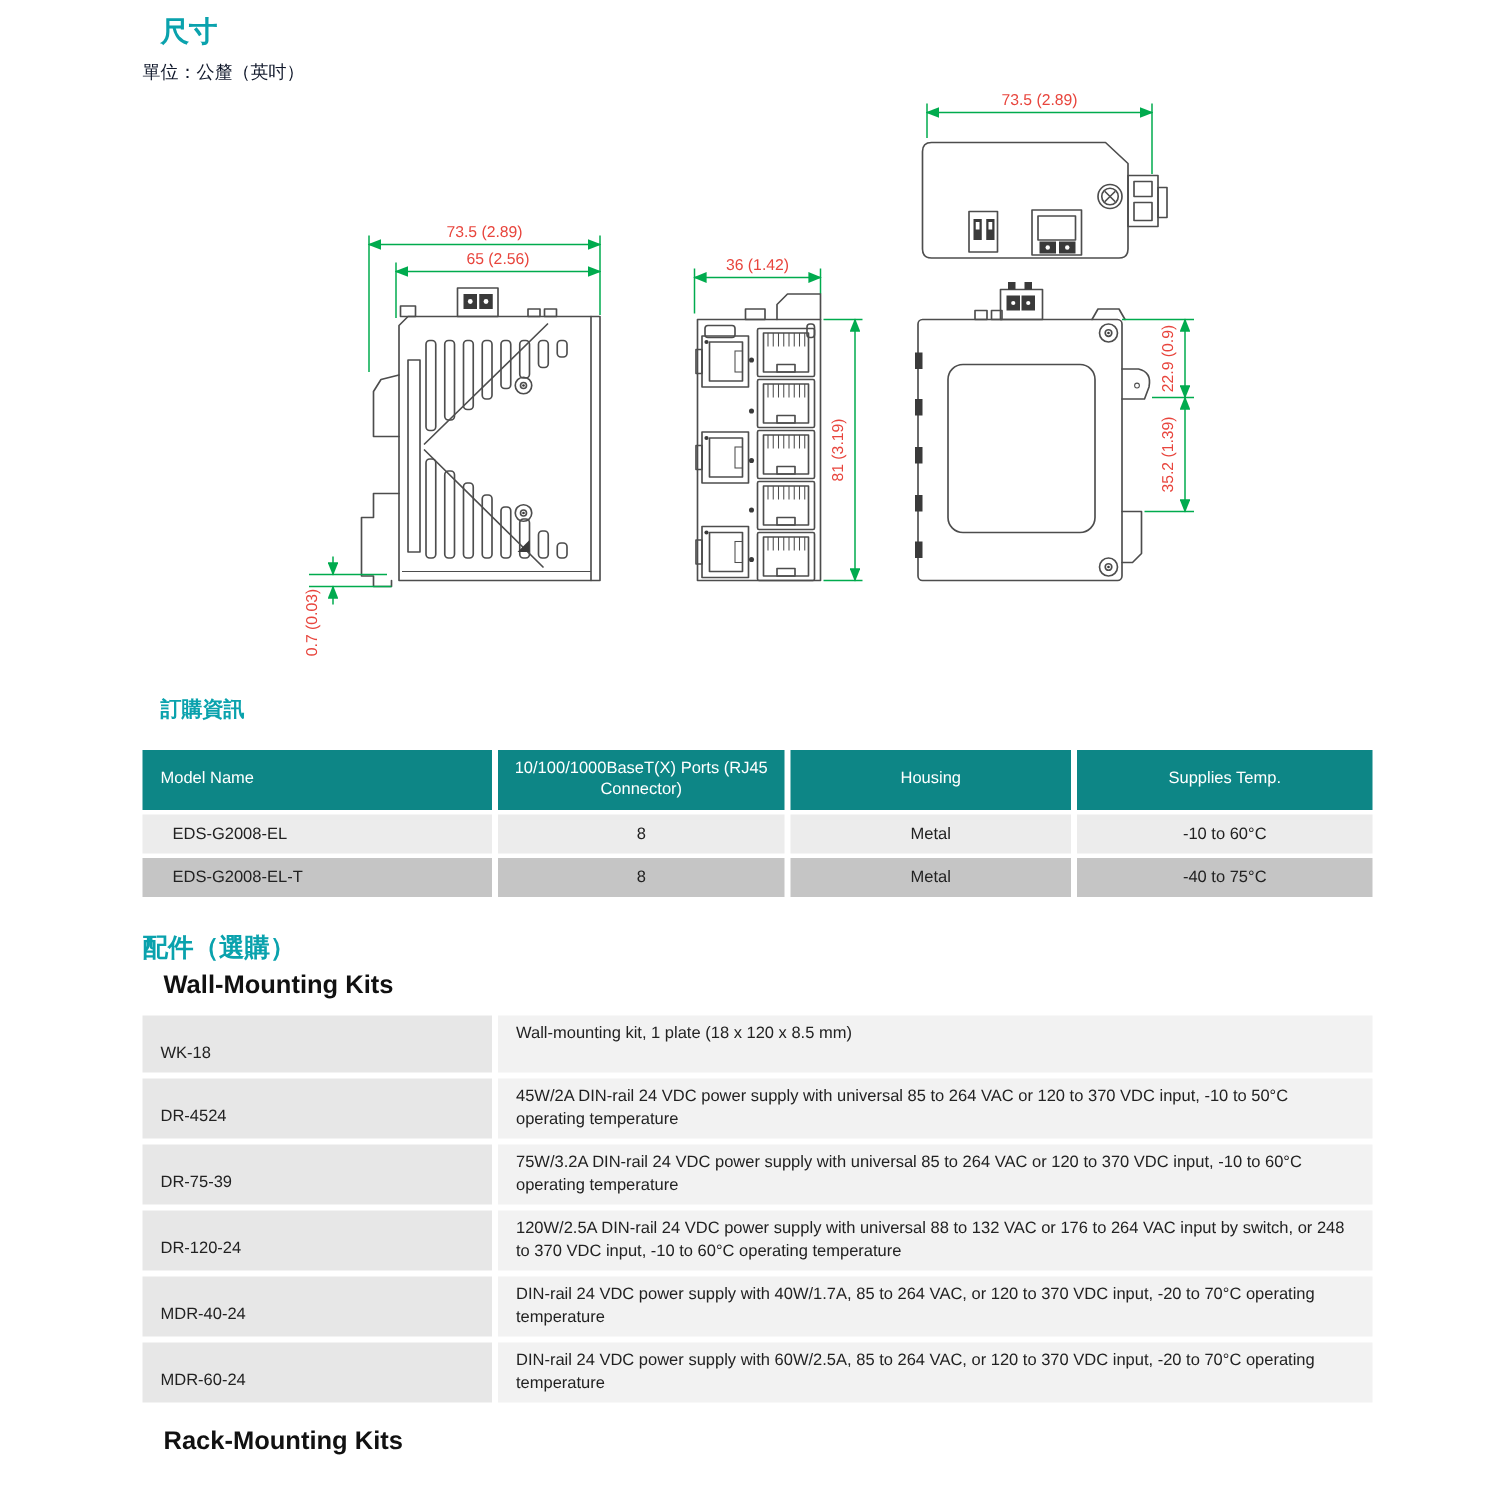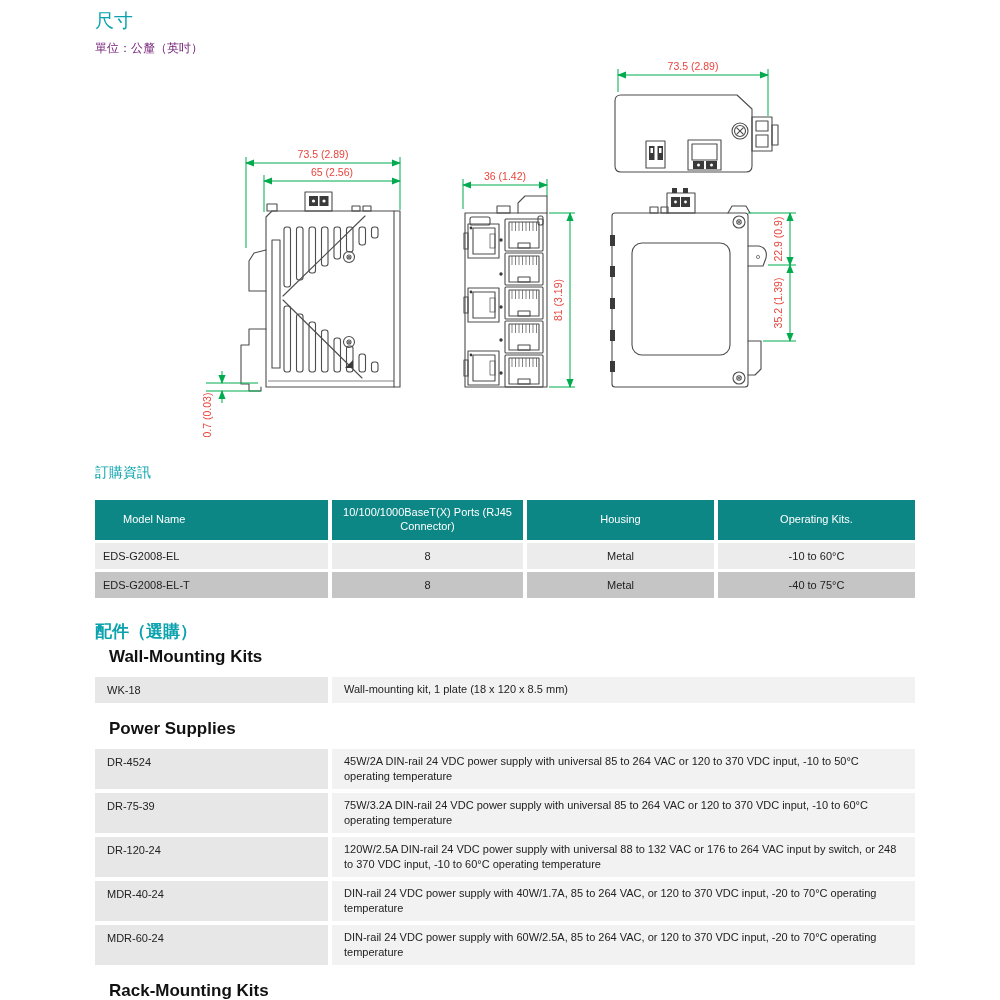--- a/index.html
+++ b/index.html
@@ -1,53 +1,53 @@
 <!DOCTYPE html>
 <html style="--accent-teal: #0aa2ad; --table-header: #0d8686; --row-light: #ececec; --row-dark: #c5c5c5; --acc-model-bg: #e7e7e7; --acc-desc-bg: #f2f2f2; --dim-line-green: #00ab4e; --dim-text-red: #e8453d; --drawing-line: #4d4d4d;"><head>
 <meta charset="utf-8">
 <style>
   * { box-sizing: border-box; margin: 0; padding: 0; }
   html,body { width:1000px; height:1000px; background:#fff; font-family:"Liberation Sans", sans-serif; }
   .page { position:relative; width:1000px; height:1000px; overflow:hidden; background:#fff; }
 
-  .sec-title { position:absolute; font-weight:normal; color:var(--accent-teal); }
+  .sec-title { position:absolute; font-weight:bold; color:var(--accent-teal);margin-left:12px; }
   #dim-title { left:95px; top:8px; font-size:19px; }
-  #unit-note { position:absolute; left:95px; top:40px; font-size:12px; color:#701a75; }
+  #unit-note { position:absolute; left:95px; top:40px; font-size:12px; color:#0f172a; }
   #ord-title { left:95px; top:464px; font-size:14px; }
 
   .drawings { position:absolute; left:0; top:50px; width:1000px; height:400px; }
 
   
   .ol   { stroke:var(--drawing-line); fill:none; stroke-width:1.1; stroke-linejoin:round; stroke-linecap:round; }
   .thin { stroke:var(--drawing-line); fill:none; stroke-width:0.7; }
   .dk   { fill:#3a3a3a; stroke:none; }
   .wt   { fill:#ffffff; stroke:none; }
   .dimline { stroke:var(--dim-line-green); stroke-width:1; fill:none; }
   .mk   { fill:var(--dim-line-green); }
   .dimtext { fill:var(--dim-text-red); font-size:10.5px; font-family:"Liberation Sans",sans-serif; }
 
   
   .ord { position:absolute; left:95px; top:500px; width:820px; }
   .ord-head, .ord-row { display:grid; grid-template-columns:233px 191px 187px 197px; column-gap:4px; }
   .ord-row { margin-top:3px; }
   .oh { background:var(--table-header); color:#fff; font-size:11px; height:40px;
         display:flex; align-items:center; justify-content:center; text-align:center; line-height:1.25; padding:0 8px; }
-  .oh.first { justify-content:flex-start; text-align:left; padding-left:28px; }
+  .oh.first { justify-content:flex-start; text-align:left; padding-left:12px; }
   .oc { font-size:11px; color:#222; height:26px; display:flex; align-items:center; justify-content:center; }
-  .oc.first { justify-content:flex-start; padding-left:8px; }
+  .oc.first { justify-content:flex-start; padding-left:20px; }
   .r0 .oc { background:var(--row-light); }
   .r1 .oc { background:var(--row-dark); }
 
   
   .acc { position:absolute; left:95px; top:620px; width:820px; }
   .acc-title { font-size:17px; font-weight:bold; color:var(--accent-teal); margin-bottom:4px; }
   .acc-h { font-size:17px; font-weight:bold; color:#111; margin:16px 0 10px 14px; }
   .acc-h.first { margin-top:0; }
   .acc-row { display:grid; grid-template-columns:233px 583px; column-gap:4px; margin-bottom:4px; }
-  .acc-model { background:var(--acc-model-bg); font-size:11px; color:#222; padding:6px 12px 4px; line-height:15.5px; }
+  .acc-model { background:var(--acc-model-bg); font-size:11px; color:#222; padding:18px 12px 4px; line-height:15.5px; }
   .acc-desc  { background:var(--acc-desc-bg);  font-size:11px; color:#222; padding:5px 12px 4px; line-height:15.5px; }
 </style>
 </head>
 <body>
 
 <div class="page">
 
   <div class="sec-title" id="dim-title">尺寸</div>
   <div id="unit-note">單位：公釐（英吋）</div>
 
@@ -289,21 +289,21 @@
     </g>
   </svg>
 
   <div class="sec-title" id="ord-title">訂購資訊</div>
 
   <div class="ord">
     <div class="ord-head">
       <div class="oh first">Model Name</div>
       <div class="oh">10/100/1000BaseT(X) Ports (RJ45 Connector)</div>
       <div class="oh">Housing</div>
-      <div class="oh">Operating Kits.</div>
+      <div class="oh">Supplies Temp.</div>
     </div>
     <div class="ord-row r0">
       <div class="oc first">EDS-G2008-EL</div>
       <div class="oc">8</div>
       <div class="oc">Metal</div>
       <div class="oc">-10 to 60°C</div>
     </div>
     <div class="ord-row r1">
       <div class="oc first">EDS-G2008-EL-T</div>
       <div class="oc">8</div>
@@ -314,21 +314,20 @@
 
   <div class="acc">
     <div class="acc-title">配件（選購）</div>
 
     <div class="acc-h first">Wall-Mounting Kits</div>
     <div class="acc-row">
       <div class="acc-model">WK-18</div>
       <div class="acc-desc">Wall-mounting kit, 1 plate (18 x 120 x 8.5 mm)</div>
     </div>
 
-    <div class="acc-h">Power Supplies</div>
     <div class="acc-row">
       <div class="acc-model">DR-4524</div>
       <div class="acc-desc">45W/2A DIN-rail 24 VDC power supply with universal 85 to 264 VAC or 120 to 370 VDC input, -10 to 50°C operating temperature</div>
     </div>
     <div class="acc-row">
       <div class="acc-model">DR-75-39</div>
       <div class="acc-desc">75W/3.2A DIN-rail 24 VDC power supply with universal 85 to 264 VAC or 120 to 370 VDC input, -10 to 60°C operating temperature</div>
     </div>
     <div class="acc-row">
       <div class="acc-model">DR-120-24</div>

